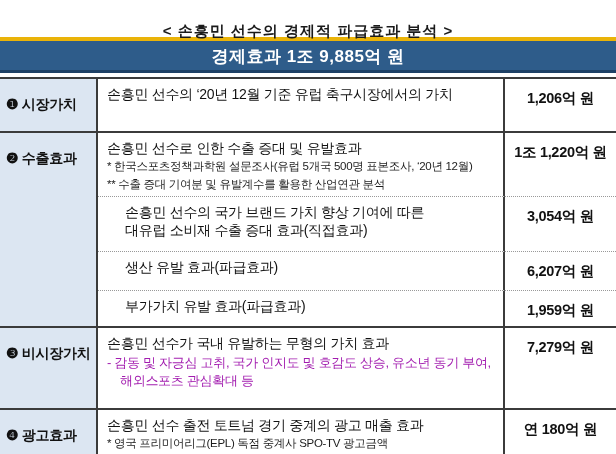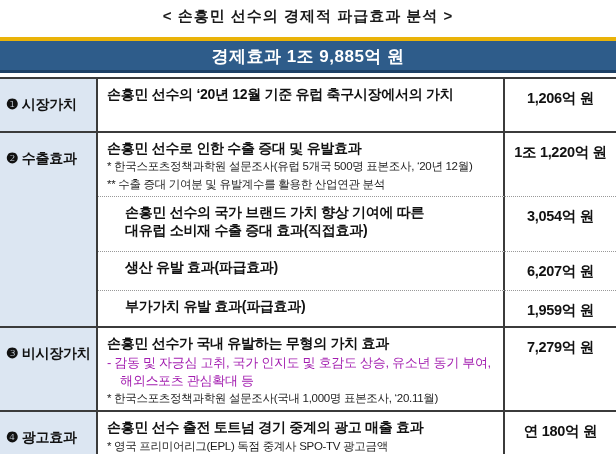--- a/index.html
+++ b/index.html
@@ -14,21 +14,21 @@
   }
   * { box-sizing: border-box; }
 
   .page { width: 616px; height: 454px; background: #ffffff; }
 
   .doc-title {
     text-align: center;
     font-size: 15px;
     font-weight: bold;
     letter-spacing: 1px;
-    padding-top: 7px;
+    padding-top: 22px;
     height: 29px;
     color: #1a1a1a;
   }
 
   .total-bar {
     margin-top: 8px;
     height: 36px;
     background: #2E5C8A;
     border-top: 4px solid #eab308;
     border-bottom: 3px solid #1E4166;
@@ -71,21 +71,21 @@
     font-size: 14.5px;
     font-weight: bold;
     letter-spacing: -0.3px;
     white-space: nowrap;
   }
 
   .dotted { border-top: 1px dotted #999999; }
 
   .main {
     font-size: 14px;
-    font-weight: bold;
+    font-weight: normal;
     line-height: 1.32;
     letter-spacing: -0.3px;
     white-space: pre-line;
   }
 
   .note {
     font-size: 11.5px;
     line-height: 1.4;
     letter-spacing: -0.3px;
     color: #1c1c1c;
@@ -159,21 +159,20 @@
         <div class="main">부가가치 유발 효과(파급효과)</div>
       </div>
       <div class="val dotted h-s2d">1,959억 원</div>
     </div>
 
     <div class="section">
       <div class="cat h-s3">❸ 비시장가치</div>
       <div class="mid h-s3">
         <div class="main">손흥민 선수가 국내 유발하는 무형의 가치 효과</div>
         <div class="note-dash">- 감동 및 자긍심 고취, 국가 인지도 및 호감도 상승, 유소년 동기 부여, 해외스포츠 관심확대 등</div>
-        <div class="note">* 한국스포츠정책과학원 설문조사(국내 1,000명 표본조사, ‘20.11월)</div>
       </div>
       <div class="val h-s3">7,279억 원</div>
     </div>
 
     <div class="section">
       <div class="cat h-s4">❹ 광고효과</div>
       <div class="mid h-s4">
         <div class="main">손흥민 선수 출전 토트넘 경기 중계의 광고 매출 효과</div>
         <div class="note">* 영국 프리미어리그(EPL) 독점 중계사 SPO-TV 광고금액</div>
       </div>

